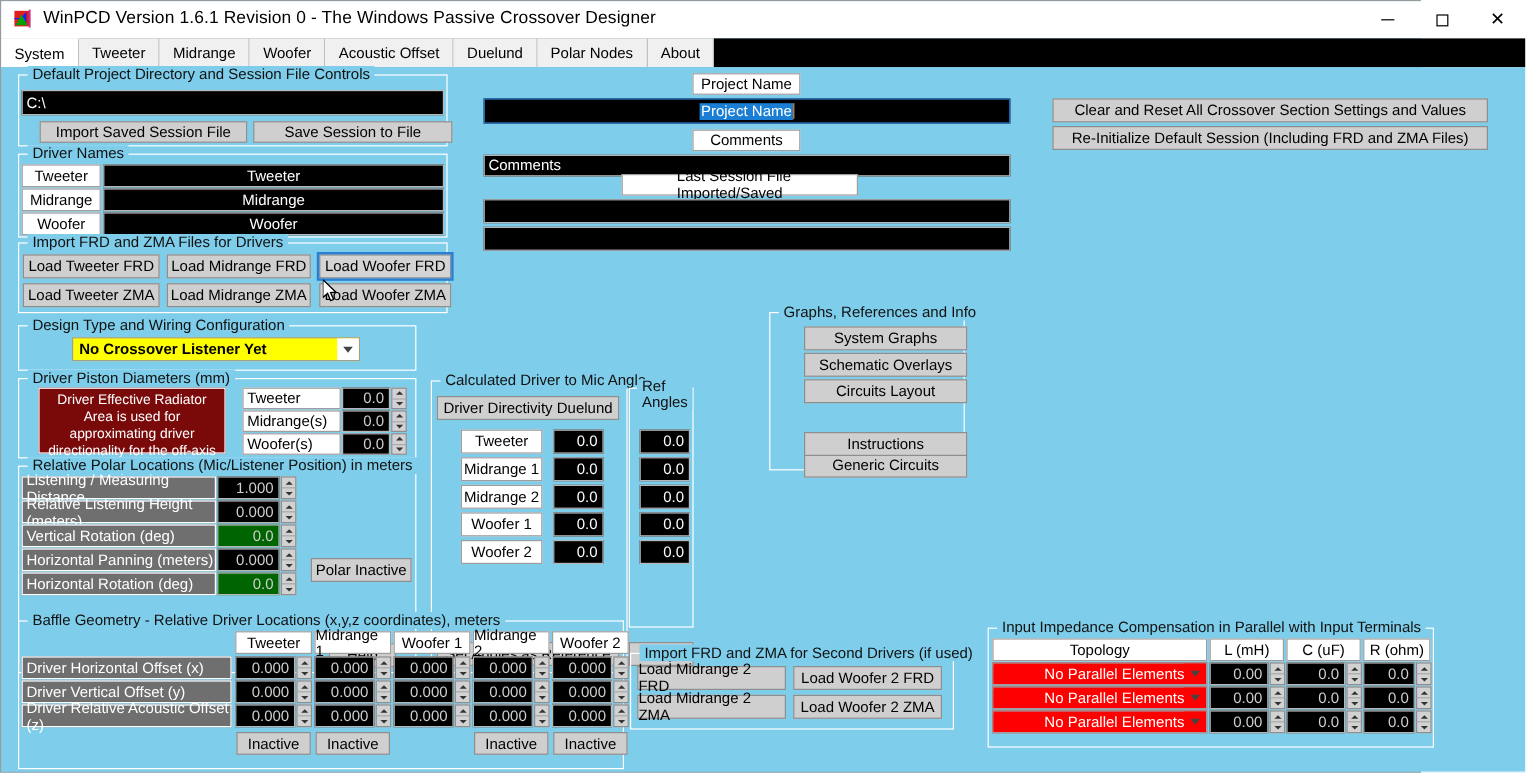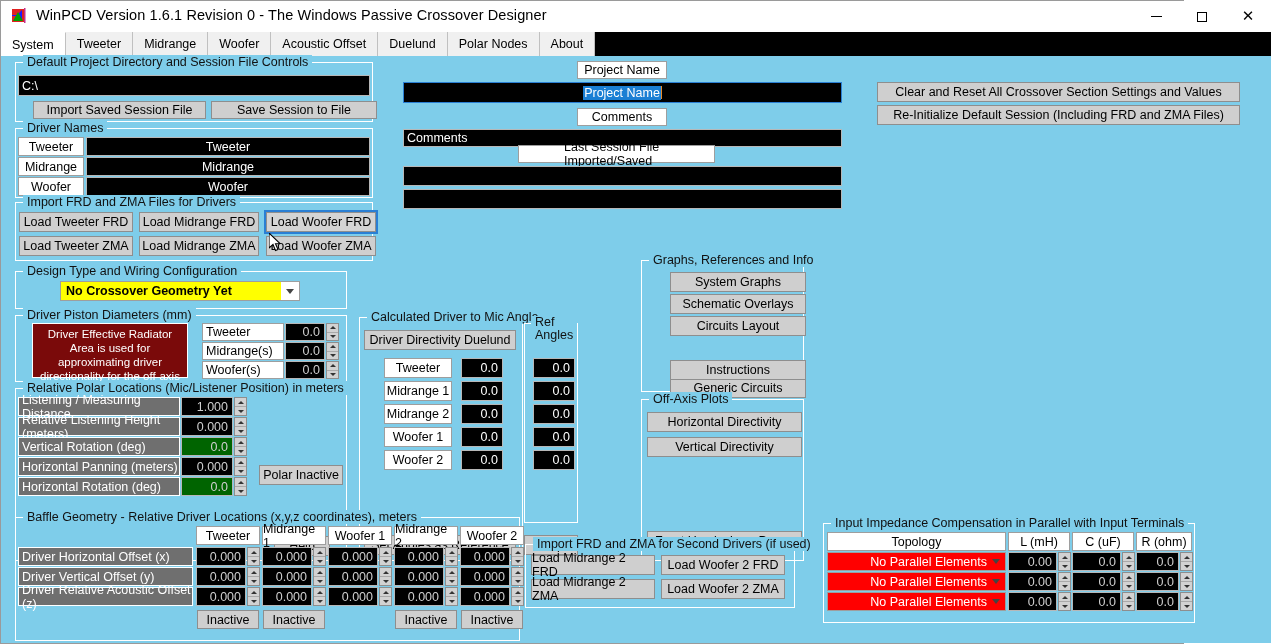--- a/index.html
+++ b/index.html
@@ -149,21 +149,21 @@
       <div class="btn" style="left:123px;top:9px;width:120px;height:20px;">Load Midrange FRD</div>
       <div class="btn focus" style="left:250px;top:9px;width:110px;height:20px;">Load Woofer FRD</div>
       <div class="btn" style="left:3px;top:33px;width:114px;height:20px;">Load Tweeter ZMA</div>
       <div class="btn" style="left:123px;top:33px;width:120px;height:20px;">Load Midrange ZMA</div>
       <div class="btn" style="left:250px;top:33px;width:110px;height:20px;">Load Woofer ZMA</div>
     </div>
 
     <div class="gb" style="left:14px;top:215px;width:332px;height:38px;">
       <span class="lg">Design Type and Wiring Configuration</span>
       <div class="ddl" style="left:44px;top:9px;width:240px;height:20px;">
-        <span class="txt">No Crossover Geometry Yet</span>
+        <span class="txt">No Crossover Listener Yet</span>
         <span class="cv">
             <i class="chev"></i>
           </span>
       </div>
     </div>
 
     <div class="gb" style="left:14px;top:259px;width:332px;height:67px;">
       <span class="lg">Driver Piston Diameters (mm)</span>
       <div class="warnbox" style="left:16px;top:7px;width:156px;height:55px;">Driver Effective Radiator Area is used for approximating driver directionality for the off-axis response.</div>
       <div id="piston-host">
@@ -309,26 +309,20 @@
       <span class="lg">Graphs, References and Info</span>
       <div id="graphs-host">
           <div class="btn" style="left: 28px; top: 11px; width: 136px; height: 20px;">System Graphs</div>
           <div class="btn" style="left: 28px; top: 33px; width: 136px; height: 20px;">Schematic Overlays</div>
           <div class="btn" style="left: 28px; top: 55px; width: 136px; height: 20px;">Circuits Layout</div>
           <div class="btn" style="left: 28px; top: 77px; width: 136px; height: 20px; margin-top: 40px;">Generic Circuits</div>
           <div class="btn" style="left: 28px; top: 99px; width: 136px; height: 20px;">Instructions</div>
         </div>
     </div>
 
-    <div class="gb" style="left:640px;top:343px;width:163px;height:162px;">
-      <span class="lg">Off-Axis Plots</span>
-      <div class="btn" style="left:5px;top:12px;width:155px;height:20px;">Horizontal Directivity</div>
-      <div class="btn" style="left:5px;top:37px;width:155px;height:20px;">Vertical Directivity</div>
-      <div class="btn" style="left:5px;top:131px;width:155px;height:20px;">Front Hemisphere Power</div>
-    </div>
 
     <div class="gb" style="left:14px;top:461px;width:505px;height:124px;">
       <span class="lg">Baffle Geometry - Relative Driver Locations (x,y,z coordinates), meters</span>
       <div id="baffle-host">
           <div class="wlbl" style="left: 180px; top: 8px; width: 64px; height: 19px;">Tweeter</div>
           <div class="wlbl" style="left: 246px; top: 8px; width: 64px; height: 19px;">Midrange 1</div>
           <div class="wlbl" style="left: 312px; top: 8px; width: 64px; height: 19px;">Woofer 1</div>
           <div class="wlbl" style="left: 378px; top: 8px; width: 64px; height: 19px;">Midrange 2</div>
           <div class="wlbl" style="left: 444px; top: 8px; width: 64px; height: 19px;">Woofer 2</div>
           <div class="glbl" style="left: 2px; top: 29px; width: 175px; height: 19px;">Driver Horizontal Offset (x)</div>

